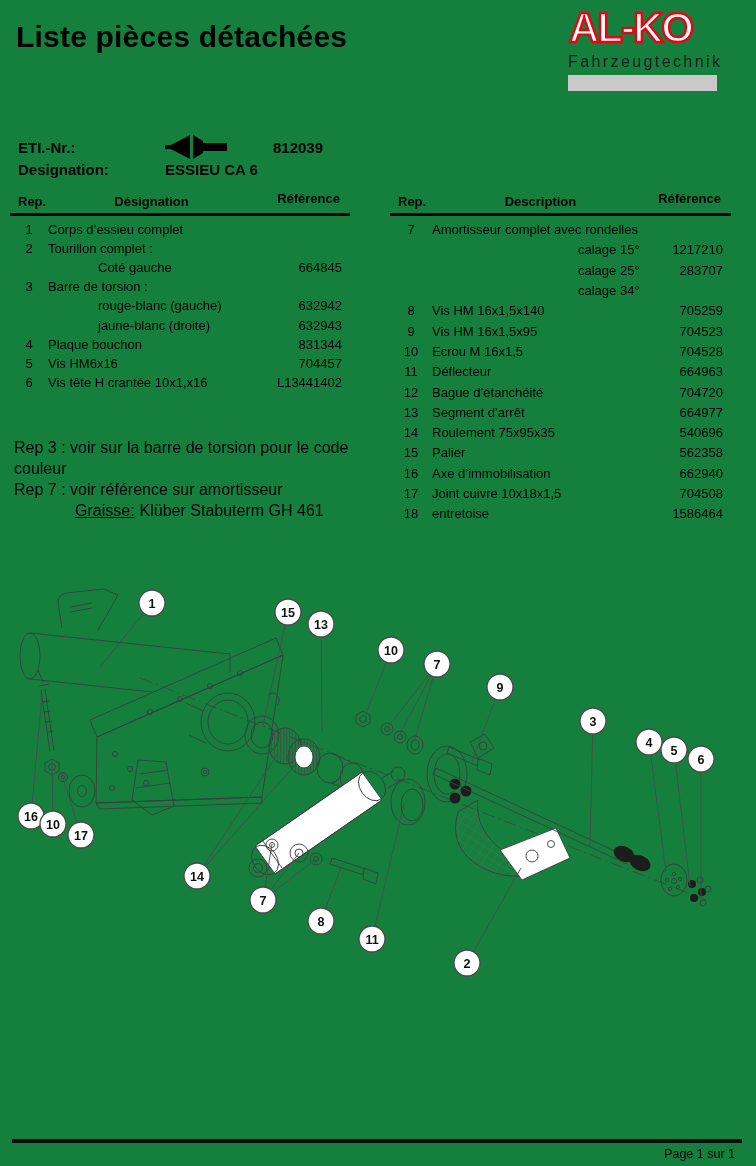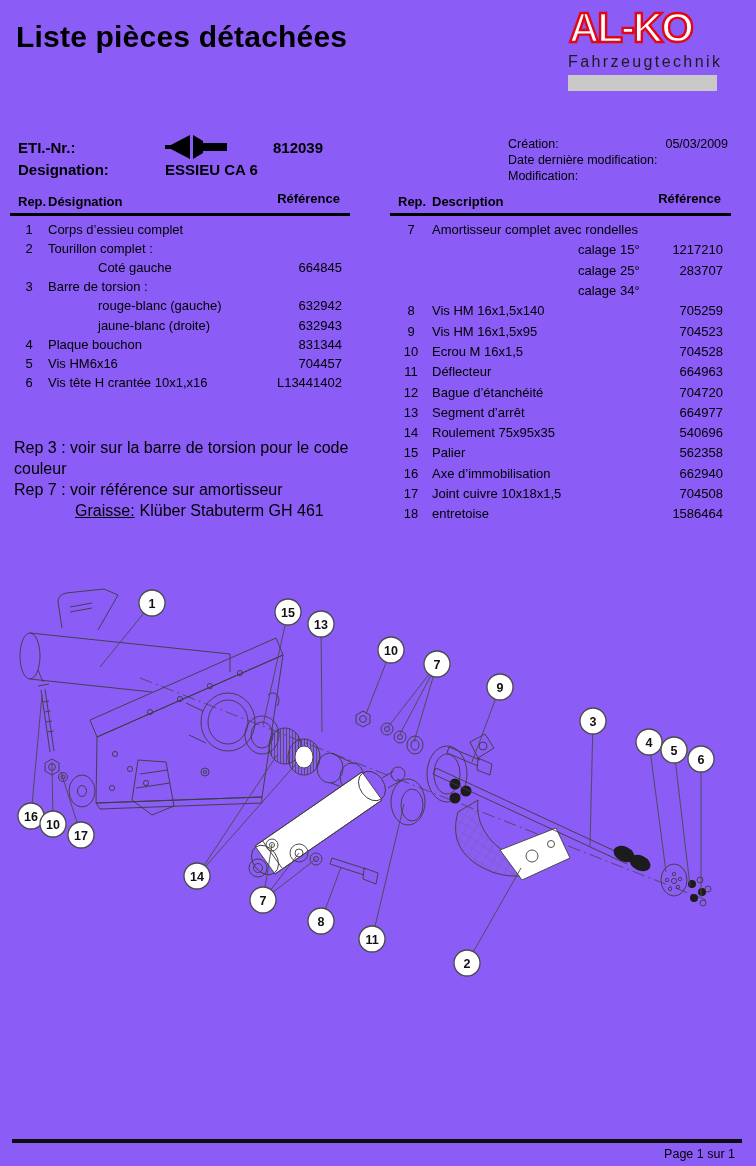--- a/index.html
+++ b/index.html
@@ -1,18 +1,18 @@
 <!DOCTYPE html>
 <html><head>
 <meta charset="utf-8">
 <style>
   * { margin:0; padding:0; box-sizing:border-box; }
   html,body { background:#fff; }
   body { font-family:"Liberation Sans", sans-serif; color:#000; }
-  .page { position:relative; width:756px; height:1166px; background:#8b5cf6; overflow:hidden; }
+  .page { position:relative; width:756px; height:1166px; background:#15803d; overflow:hidden; }
 
   
   .title { position:absolute; left:16px; top:20px; font-size:30px; font-weight:700; letter-spacing:.2px; }
   .logo { position:absolute; left:568px; top:6px; width:154px; }
   .logo-sub { font-size:16px; letter-spacing:2.4px; color:#1c1c1c; font-weight:500; margin-top:1px; white-space:nowrap; }
   .logo-bar { width:149px; height:16px; background:#c9c9c9; margin-top:4px; }
 
   
   .meta-left { position:absolute; left:18px; top:136px; font-size:15px; font-weight:700; }
   .meta-left .row { display:flex; align-items:center; height:22px;gap:40px; }
@@ -24,21 +24,21 @@
   .meta-right .mval { flex:1; text-align:right; }
 
   
   .ptable { position:absolute; top:192px; font-size:13px; }
   .ptable.left  { left:10px;  width:340px; }
   .ptable.right { left:390px; width:341px; }
   .thead { display:grid; font-weight:700; height:17px; align-items:end; }
   .ptable.left  .thead, .ptable.left  .trow { grid-template-columns:38px 1fr 95px; }
   .ptable.right .thead, .ptable.right .trow { grid-template-columns:42px 1fr 82px; }
   .thead .h-rep { padding-left:8px; }
-  .thead .h-des { text-align:left; }
+  .thead .h-des { text-align:center; }
   .thead .h-ref { text-align:right; padding-right:10px; position:relative; top:-3px; }
   .thead-rule { height:2.5px; background:#000; margin-top:4px; margin-bottom:4px; }
   .trow { display:grid; align-items:center; }
   .ptable.left  .trow { height:19.2px; }
   .ptable.right .trow { height:20.3px; }
   .c-rep { text-align:center; }
   .c-des { padding-left:0; white-space:nowrap; }
   .c-des.ind1 { padding-left:50px; }
   .c-des.ind2 { padding-left:146px; }
   .c-ref { text-align:right; padding-right:8px; }
@@ -87,34 +87,20 @@
         </g>
       </svg>
       <span>812039</span>
     </div>
     <div class="row">
       <span class="lbl">Designation:</span>
       <span>ESSIEU CA 6</span>
     </div>
   </div>
 
-  <div class="meta-right">
-    <div class="mrow">
-      <span class="mlbl">Création:</span>
-      <span class="mval">05/03/2009</span>
-    </div>
-    <div class="mrow">
-      <span class="mlbl">Date dernière modification:</span>
-      <span class="mval"></span>
-    </div>
-    <div class="mrow">
-      <span class="mlbl">Modification:</span>
-      <span class="mval"></span>
-    </div>
-  </div>
 
   <div class="ptable left">
     <div class="thead">
       <span class="h-rep">Rep.</span>
       <span class="h-des">Désignation</span>
       <span class="h-ref">Référence</span>
     </div>
     <div class="thead-rule"></div>
     <div class="tbody">
         <div class="trow">

